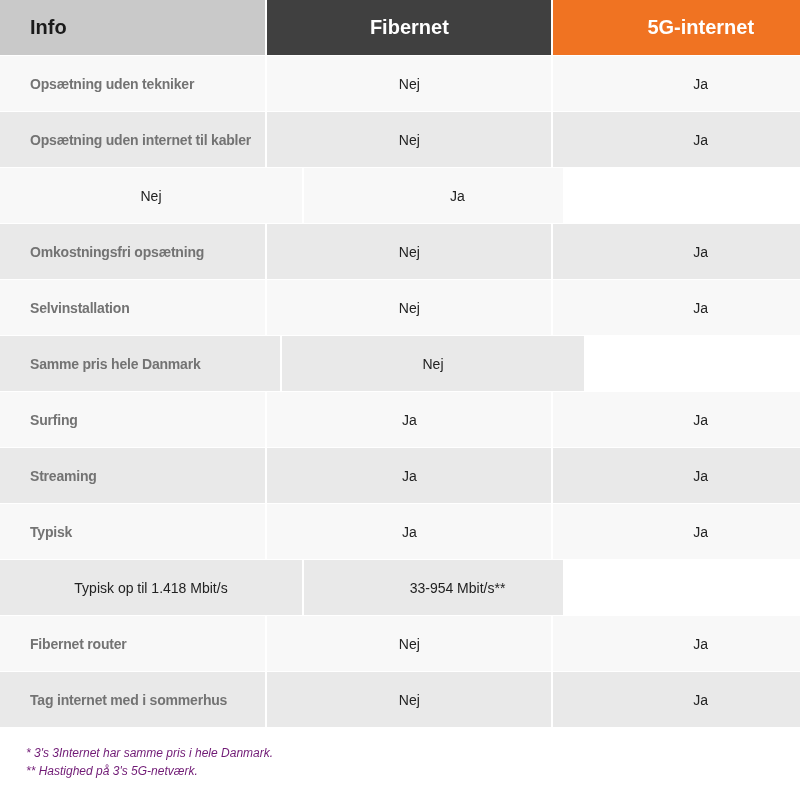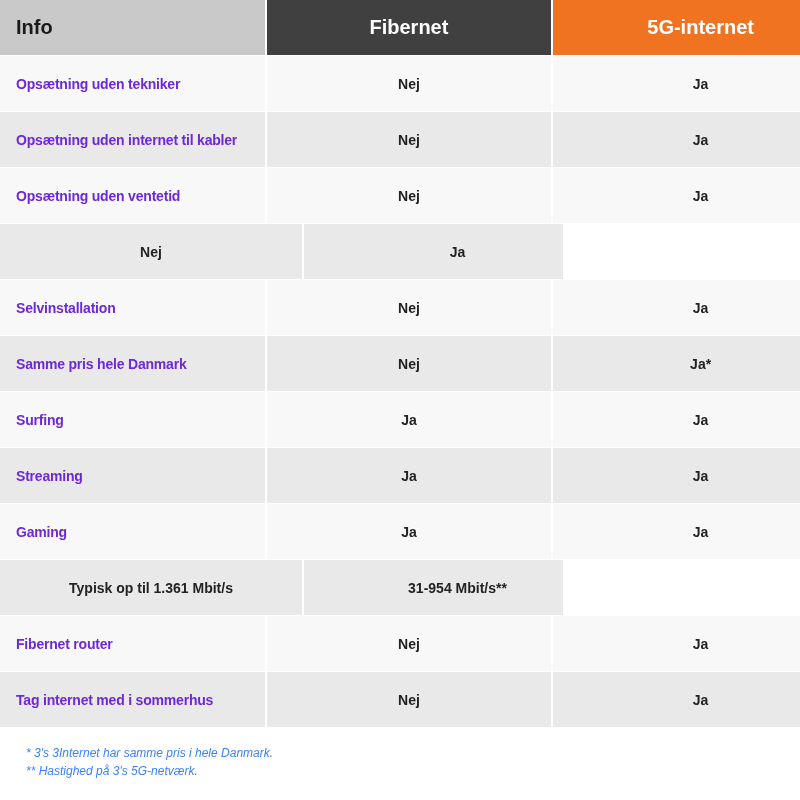--- a/index.html
+++ b/index.html
@@ -1,31 +1,31 @@
 <!DOCTYPE html>
 <html><head>
 <meta charset="utf-8">
 <style>
   html, body { margin: 0; padding: 0; background: #ffffff; }
   body { width: 800px; height: 800px; font-family: "Liberation Sans", sans-serif; position: relative; overflow: hidden; }
   .table { position: absolute; left: 0; top: 0; width: 800px; }
   .row { display: flex; height: 55px; margin-bottom: 1px; }
-  .cell { display: flex; align-items: center; box-sizing: border-box; font-weight: bold; }
-  .c1 { width: 280px; padding-left: 16px; margin-right: 2px; }
+  .cell { display: flex; align-items: center; box-sizing: border-box; }
+  .c1 { width: 280px; padding-left: 30px; margin-right: 2px; }
   .c2 { width: 302px; justify-content: center; margin-right: 2px; text-align: center; }
   .c3 { width: 259px; justify-content: center; padding-left: 48px; }
   .header .cell { height: 55px; font-weight: bold; font-size: 20px; }
   .header .c1 { background: #c9c9c9; color: #1a1a1a; }
   .header .c2 { background: #404040; color: #ffffff; }
   .header .c3 { background: #f07322; color: #ffffff; }
   .row.odd .cell { background: #f8f8f8; }
   .row.even .cell { background: #e9e9e9; }
-  .body-row .c1 { font-weight: bold; font-size: 14px; color: #6d28d9; letter-spacing: -0.2px; }
+  .body-row .c1 { font-weight: bold; font-size: 14px; color: #737373; letter-spacing: -0.2px; }
   .body-row .c2, .body-row .c3 { font-size: 14px; color: #222222; }
-  .footnotes { position: absolute; left: 26px; top: 744px; font-style: italic; font-size: 12px; color: #3b82f6; line-height: 18px; }
+  .footnotes { position: absolute; left: 26px; top: 744px; font-style: italic; font-size: 12px; color: #701a75; line-height: 18px; }
 </style>
 </head>
 <body>
 
 <div class="table">
   <div class="row header">
     <div class="cell c1">Info</div>
     <div class="cell c2">Fibernet</div>
     <div class="cell c3">5G-internet</div>
   </div>
@@ -34,56 +34,55 @@
     <div class="cell c1">Opsætning uden tekniker</div>
     <div class="cell c2">Nej</div>
     <div class="cell c3">Ja</div>
   </div>
   <div class="row body-row even">
     <div class="cell c1">Opsætning uden internet til kabler</div>
     <div class="cell c2">Nej</div>
     <div class="cell c3">Ja</div>
   </div>
   <div class="row body-row odd">
-    <div class="cell c1">Opsætning uden ventetid</div>
     <div class="cell c2">Nej</div>
     <div class="cell c3">Ja</div>
   </div>
   <div class="row body-row even">
+    <div class="cell c1">Omkostningsfri opsætning</div>
     <div class="cell c2">Nej</div>
     <div class="cell c3">Ja</div>
   </div>
   <div class="row body-row odd">
     <div class="cell c1">Selvinstallation</div>
     <div class="cell c2">Nej</div>
     <div class="cell c3">Ja</div>
   </div>
   <div class="row body-row even">
     <div class="cell c1">Samme pris hele Danmark</div>
     <div class="cell c2">Nej</div>
-    <div class="cell c3">Ja*</div>
   </div>
   <div class="row body-row odd">
     <div class="cell c1">Surfing</div>
     <div class="cell c2">Ja</div>
     <div class="cell c3">Ja</div>
   </div>
   <div class="row body-row even">
     <div class="cell c1">Streaming</div>
     <div class="cell c2">Ja</div>
     <div class="cell c3">Ja</div>
   </div>
   <div class="row body-row odd">
-    <div class="cell c1">Gaming</div>
+    <div class="cell c1">Typisk</div>
     <div class="cell c2">Ja</div>
     <div class="cell c3">Ja</div>
   </div>
   <div class="row body-row even">
-    <div class="cell c2">Typisk op til 1.361 Mbit/s</div>
-    <div class="cell c3">31-954 Mbit/s**</div>
+    <div class="cell c2">Typisk op til 1.418 Mbit/s</div>
+    <div class="cell c3">33-954 Mbit/s**</div>
   </div>
   <div class="row body-row odd">
     <div class="cell c1">Fibernet router</div>
     <div class="cell c2">Nej</div>
     <div class="cell c3">Ja</div>
   </div>
   <div class="row body-row even">
     <div class="cell c1">Tag internet med i sommerhus</div>
     <div class="cell c2">Nej</div>
     <div class="cell c3">Ja</div>

